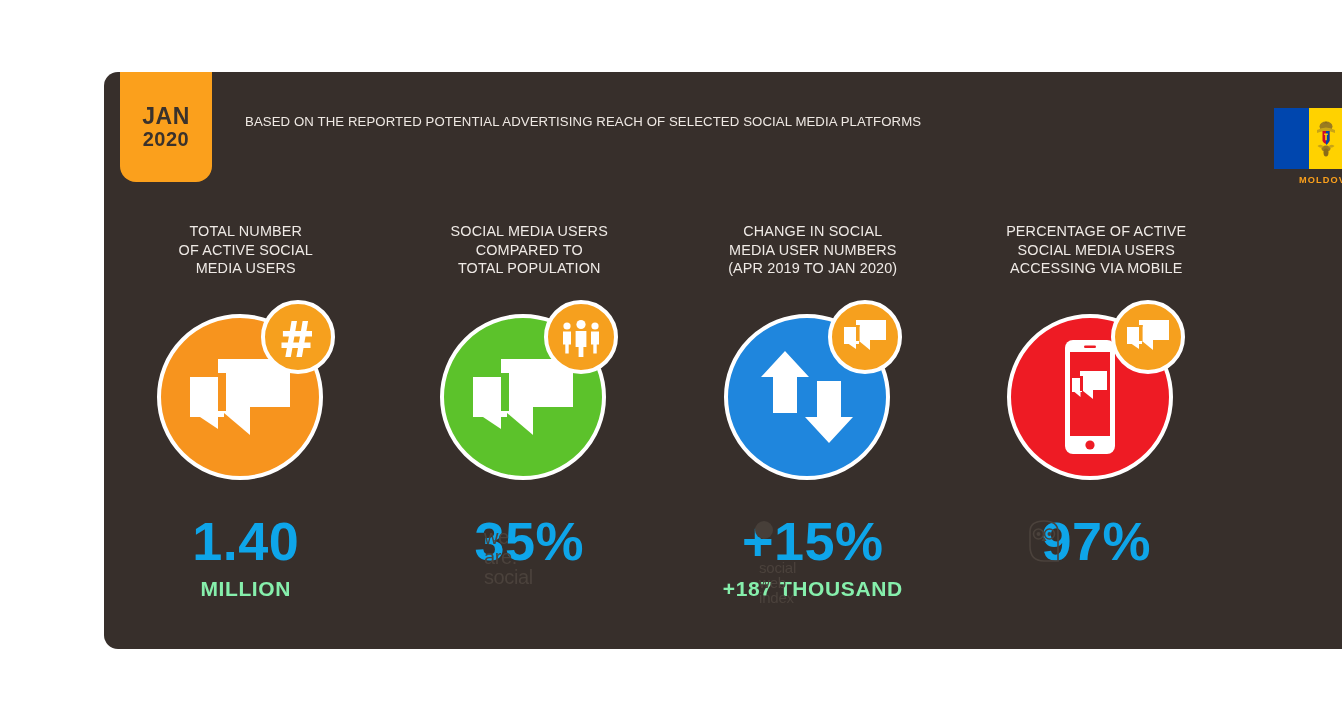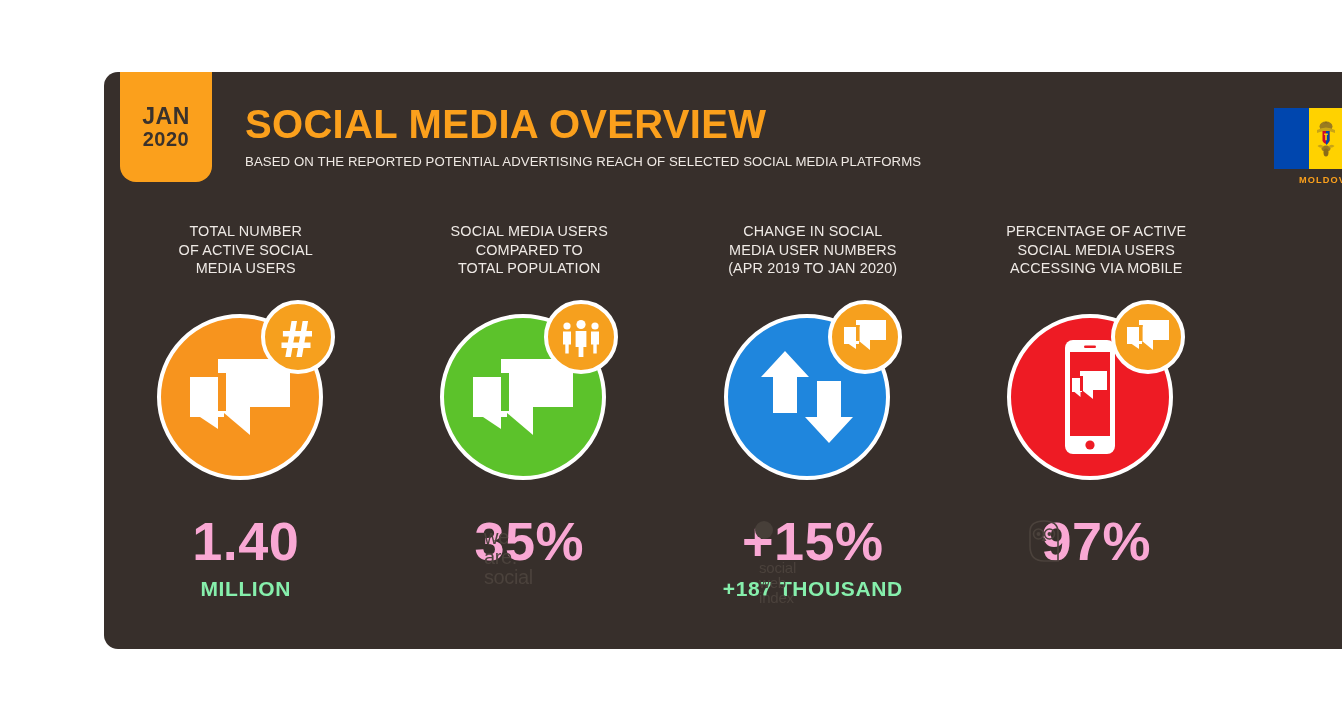--- a/index.html
+++ b/index.html
@@ -135,21 +135,21 @@
     width: 74px; height: 74px;
     border-radius: 50%;
     background: #F6A01E;
     border: 4px solid #ffffff;
     display: flex; align-items: center; justify-content: center;
   }
   .big-circle svg, .badge-circle svg { display: block; }
 
   
   .stat-main {
-    color: #f9a8d4;
+    color: #0ea5e9;
     font-size: 54px;
     font-weight: bold;
     letter-spacing: 0.5px;
     line-height: 1;
     margin-top: 30px;
   }
   .stat-sub {
     color: #86efac;
     font-size: 21px;
     font-weight: bold;
@@ -189,21 +189,20 @@
 
 <div id="stage">
   <div class="card">
 
     <div class="date-badge">
       <div class="m">JAN</div>
       <div class="y">2020</div>
     </div>
 
     <div class="header">
-      <div class="title">SOCIAL MEDIA OVERVIEW</div>
       <div class="subtitle">BASED ON THE REPORTED POTENTIAL ADVERTISING REACH OF SELECTED SOCIAL MEDIA PLATFORMS</div>
     </div>
 
     <div class="flag-wrap">
       <div class="flag">
         <div class="band b-blue"></div>
         <div class="band b-yellow"></div>
         <div class="band b-red"></div>
         <svg class="crest" viewBox="0 0 26 40">
           <ellipse cx="13" cy="7.5" rx="6.5" ry="5" fill="#9a7b20"></ellipse>

